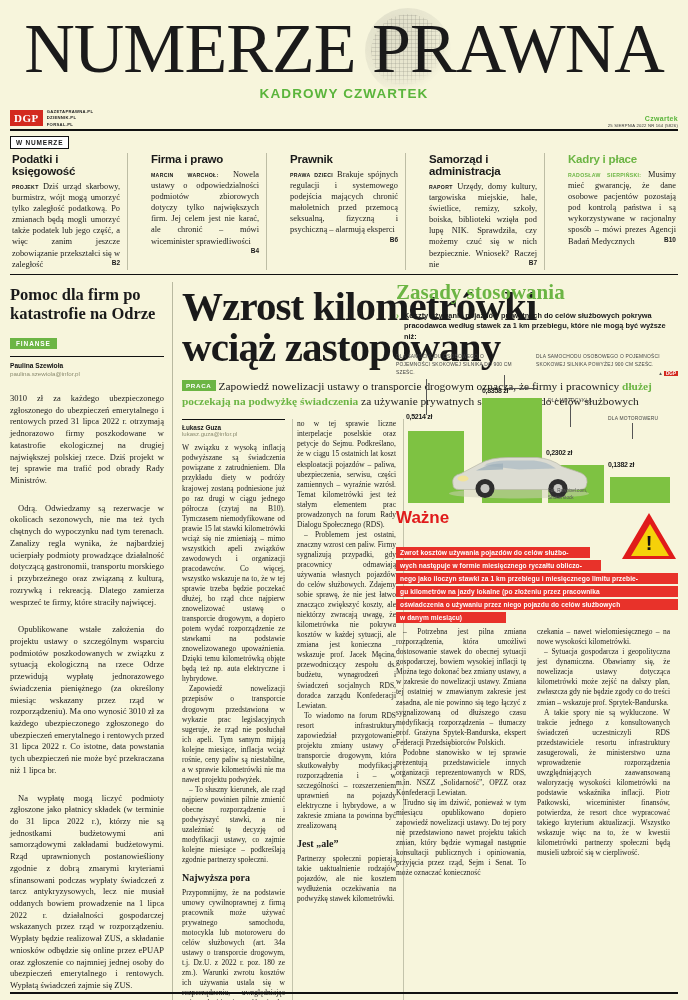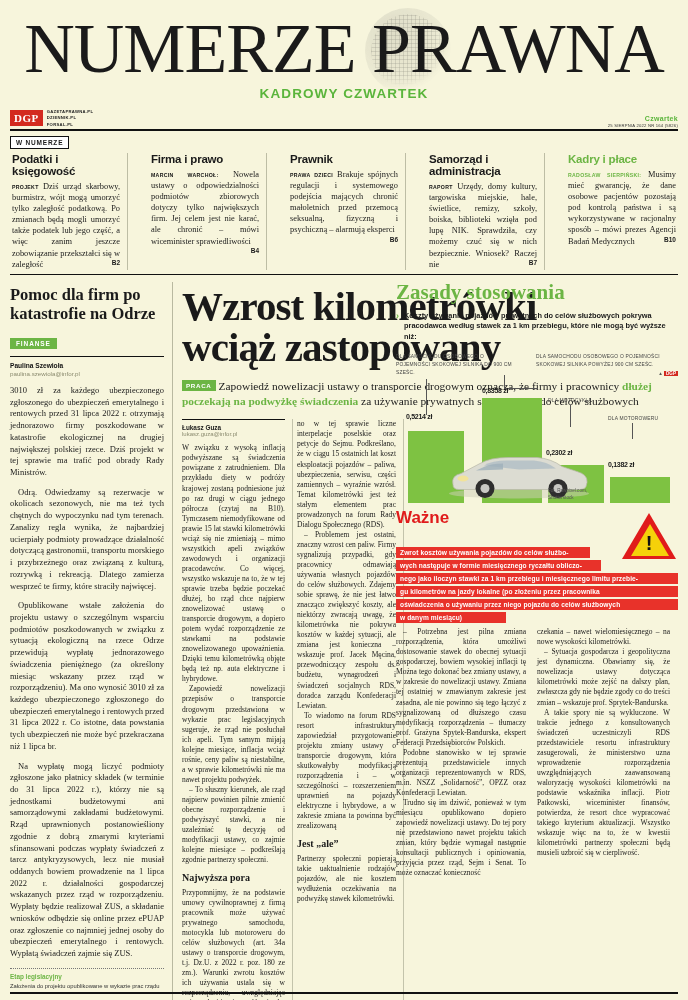--- a/index.html
+++ b/index.html
@@ -65,21 +65,21 @@
   .rightarea{flex:1;padding-left:9px;box-sizing:border-box;position:relative;}
 
   
   .side-h{font-family:"Liberation Serif",serif;font-weight:bold;font-size:16.5px;line-height:1.16;margin:3px 0 9px;}
   .tag-green{display:inline-block;background:#6cb544;color:#fff;font-family:"Liberation Sans",sans-serif;
     font-weight:bold;font-size:6.5px;letter-spacing:.9px;padding:2px 6px 1.5px;}
   .side-rule{border-top:1px solid #111;margin:6px 0 5px;}
   .byline{font-family:"Liberation Sans",sans-serif;font-weight:bold;font-size:6.6px;color:#111;}
   .bymail{font-family:"Liberation Sans",sans-serif;font-size:6.2px;color:#8a8a6e;margin-top:1px;}
   .side-body{font-size:8.5px;line-height:1.38;text-align:justify;margin-top:7px;hyphens:auto;}
-  .side-body p{margin:8px 0 0;text-indent:0;}
+  .side-body p{margin:16px 0 0;text-indent:0;}
   .side-body p+p{text-indent:8px;}
   .legis{margin-top:8px;border-top:1px dotted #777;padding-top:4px;}
   .legis-h{color:#6cb544;font-family:"Liberation Sans",sans-serif;font-weight:bold;font-size:6.4px;}
   .legis-b{font-family:"Liberation Sans",sans-serif;font-size:5.8px;line-height:1.4;color:#333;margin-top:2px;}
 
   
   .headline{font-family:"Liberation Serif",serif;font-weight:bold;font-size:41px;line-height:1.0;
     letter-spacing:-.9px;margin:4px 0 0;}
   .lead{font-size:11.4px;line-height:1.34;margin-top:11px;}
   .tag-praca{display:inline-block;background:#6cb544;color:#fff;font-family:"Liberation Sans",sans-serif;

